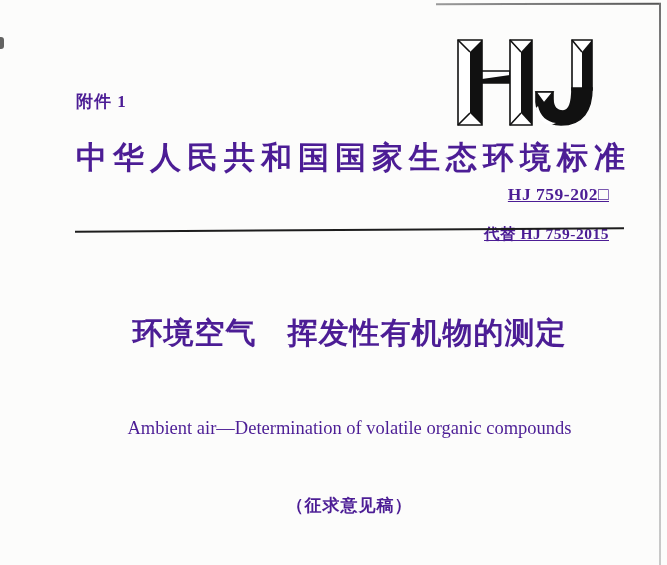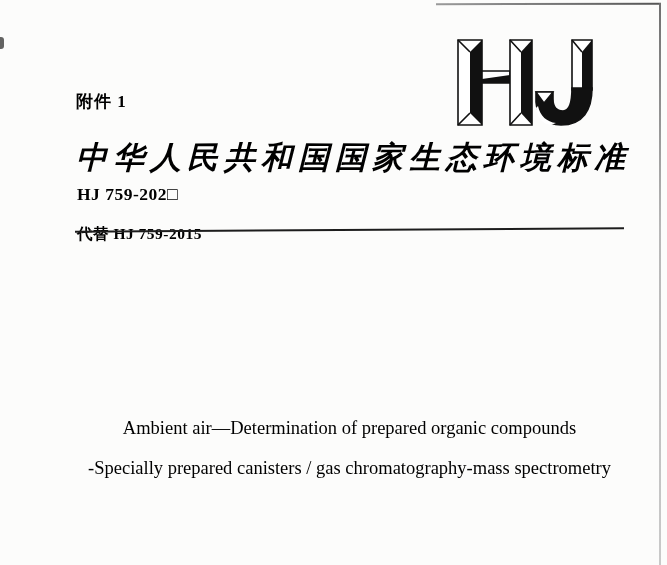--- a/index.html
+++ b/index.html
@@ -2,21 +2,21 @@
 <html><head>
 <meta charset="utf-8">
 <style>
   html,body{margin:0;padding:0;background:#e8e8e8;}
   .page{
     position:relative;
     width:667px;height:565px;
     background:#fcfcfb;
     overflow:hidden;
     font-family:"Liberation Serif", serif;
-    color:#000000;
+    color:#4c1d95;
   }
   
   .scan-top{
     position:absolute;left:436px;top:3px;width:225px;height:2px;
     background:linear-gradient(to right,#9a9a9a,#555);
     transform:rotate(-0.15deg);
   }
   .scan-right{
     position:absolute;right:6px;top:3px;width:2px;height:562px;
     background:linear-gradient(to bottom,#6f6f6f,#b7b7b7 40%,#c9c9c9);
@@ -30,25 +30,24 @@
     position:absolute;left:76px;top:90px;
     font-size:17px;font-weight:600;letter-spacing:1px;
     font-family:"Liberation Serif", serif;
   }
   .hj-logo{position:absolute;left:450px;top:30px;}
   .org-title{
     position:absolute;left:76px;top:137px;width:580px;
     font-size:31px;font-weight:700;letter-spacing:6px;
     white-space:nowrap;
     font-family:"Liberation Serif", serif;
-    font-style:italic;
   }
   .std-meta{
-    position:absolute;left:77px;top:184px;width:547px;
-    text-align:left;line-height:1.2;
+    position:absolute;left:62px;top:184px;width:547px;
+    text-align:right;line-height:1.2;text-decoration:underline;
   }
   .std-no{
     font-size:17.5px;font-weight:600;letter-spacing:.5px;
     font-family:"Liberation Serif", serif;
   }
   .replaces{
     font-size:15.5px;font-weight:600;margin-top:20px;letter-spacing:.5px;
     font-family:"Liberation Serif", serif;
   }
   .header-rule{
@@ -113,18 +112,19 @@
 
   <div class="org-title">中华人民共和国国家生态环境标准</div>
 
   <div class="std-meta">
     <div class="std-no">HJ 759-202□</div>
     <div class="replaces">代替 HJ 759-2015</div>
   </div>
 
   <div class="header-rule"></div>
 
+  <div class="center-band title-cn t-cn1">环境空气　挥发性有机物的测定</div>
 
-  <div class="center-band title-en t-en1">Ambient air—Determination of prepared organic compounds</div>
-  <div class="center-band title-en t-en2">-Specially prepared canisters / gas chromatography-mass spectrometry</div>
+  <div class="center-band title-en t-en1">Ambient air—Determination of volatile organic compounds</div>
 
+  <div class="center-band draft">（征求意见稿）</div>
 
 </div>
 
 </body></html>

